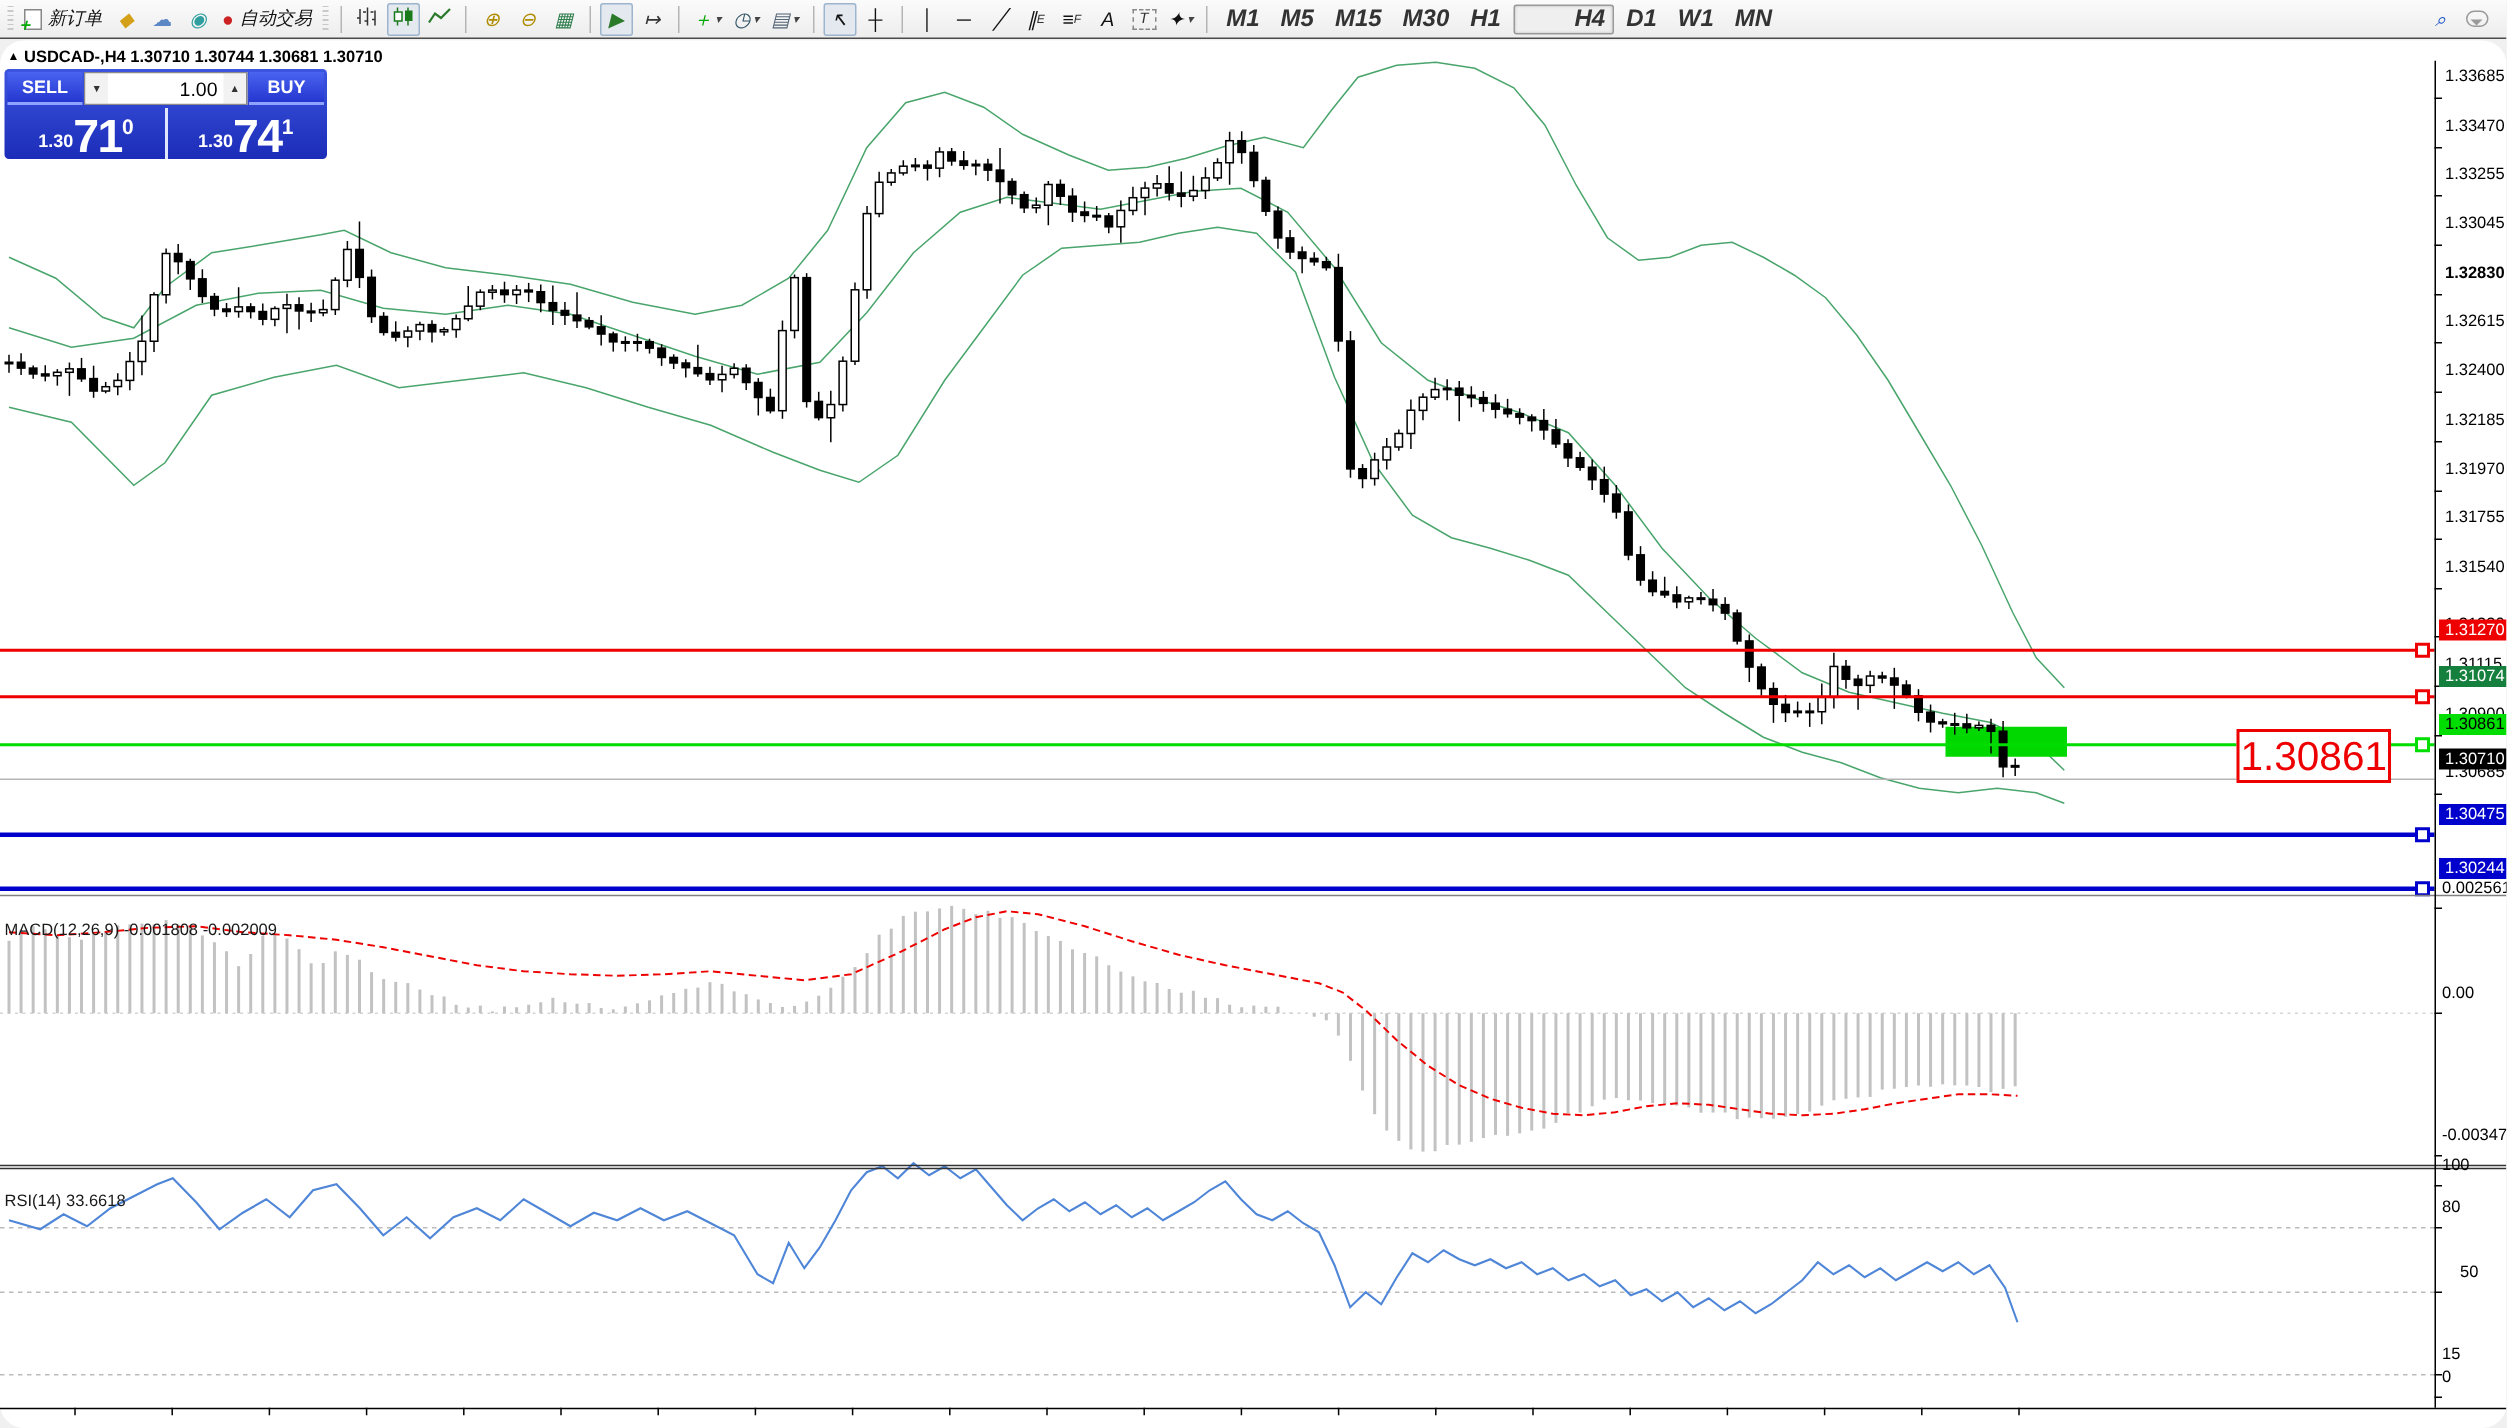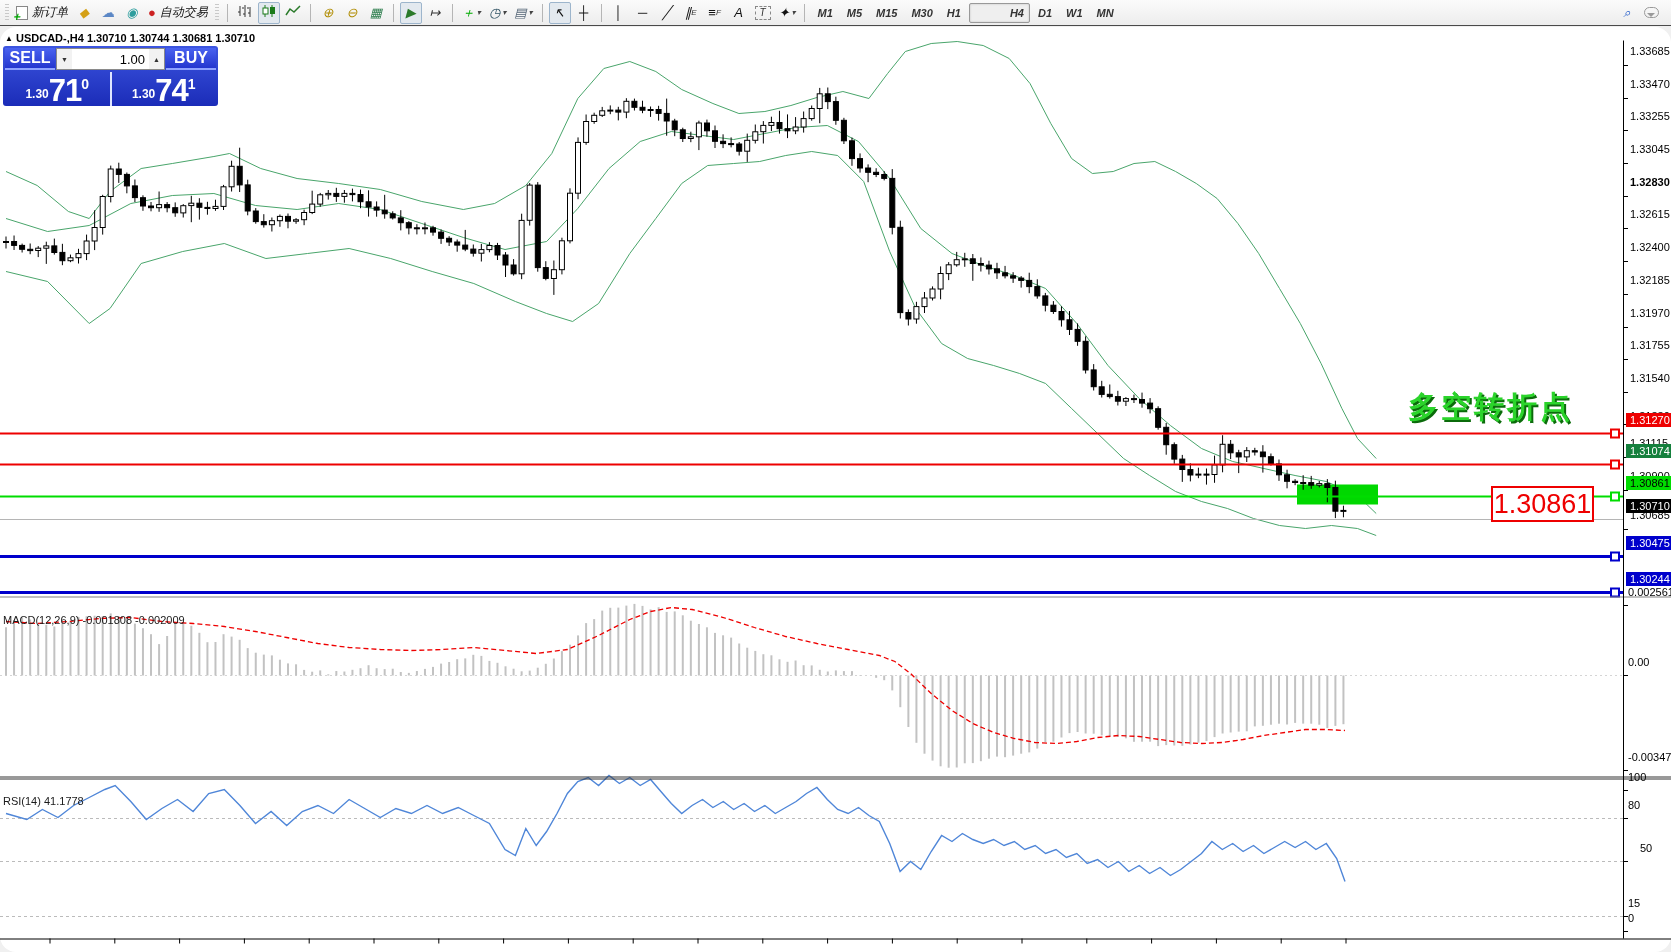--- a/index.html
+++ b/index.html
@@ -13,21 +13,21 @@
     display:flex; align-items:center; padding-left:2px; z-index:40; }
   .tbtn { height:22px; min-width:22px; display:flex; align-items:center; justify-content:center;
     margin:0 1px; border:1px solid transparent; border-radius:2px; font-size:13px; color:#333;
     padding:0 2px; cursor:default;font-style:italic; }
   .tbtn.pressed { background:#e3e9ef; border:1px solid #9db5cc; }
   .tbtn .cap { font-size:12px; color:#111; margin-left:4px; white-space:nowrap; }
   .tsep { width:1px; height:18px; background:#b5b5b5; margin:0 5px; }
   .grip { width:4px; height:18px; margin:0 3px;
     background:repeating-linear-gradient(180deg,#c9c9c9 0 1px,transparent 1px 3px); }
   .caret { font-size:8px; color:#444; margin-left:2px; }
-  .tf { font-size:11px; font-weight:bold; color:#333; padding:0 5px; height:20px; }
+  .tf { font-size:16px; font-weight:bold; color:#333; padding:0 5px; height:20px; }
   .tf.pressed { background:#efefef; border:1px solid #999; box-shadow:inset 0 0 2px #bbb;padding-left:40px; }
   .pagei { width:12px; height:14px; background:#fff; border:1px solid #888; position:relative; }
   .pagei::after { content:"＋"; position:absolute; left:-6px; bottom:-5px; color:#0a0;
     font-size:11px; font-weight:bold; }
   .labelT { width:16px; height:14px; border:1px dashed #888; font-size:10px; color:#333;
     display:flex; align-items:center; justify-content:center; }
   #tb-right { margin-left:auto; display:flex; align-items:center; margin-right:8px; }
   .bubble { width:15px; height:11px; border:1.5px solid #9a9a9a; border-radius:7px; position:relative; }
   .bubble::after { content:""; position:absolute; left:2px; bottom:-4px; width:0; height:0;
     border:4px solid transparent; border-top-color:#9a9a9a; }
@@ -35,21 +35,21 @@
   
   #chartArea { position:absolute; left:0; top:27px; width:1671px; height:925px; background:#fff;border-radius:16px; }
   svg#plot { position:absolute; left:0; top:0; }
   #title { position:absolute; left:5px; top:5px; font-size:11px; font-weight:bold; color:#000; z-index:10; }
   #title .tri { font-size:8px; vertical-align:1px; }
 
   
   #tradePanel { position:absolute; left:3px; top:19px; width:215px; height:60px; z-index:20;
     background:linear-gradient(#3c55e0,#1b2cb8); border-radius:3px; padding:2px; }
   #tpTop { display:flex; height:22px; }
-  .tpBtn { flex:0 0 50px; background:linear-gradient(#4a63f0,#2436cf); color:#fff; font-size:16px;
+  .tpBtn { flex:0 0 50px; background:linear-gradient(#4a63f0,#2436cf); color:#fff; font-size:12px;
     font-weight:bold; display:flex; align-items:center; justify-content:center;
     border-bottom:2px solid #8fa2ff; }
   #tpSpin { flex:1; background:#fff; border:1px solid #8a8a8a; display:flex; align-items:stretch; margin:0 1px; }
   .spinBtn { width:15px; display:flex; align-items:center; justify-content:center;
     font-size:7px; color:#333; background:#f2f2f2; }
   #volVal { flex:1; display:flex; align-items:center; justify-content:flex-end;
     padding-right:4px; font-size:13px; color:#000; background:#fff; }
   #tpPrices { display:flex; height:34px; margin-top:2px; }
   .pxCell { flex:1; display:flex; align-items:flex-end; justify-content:center; color:#fff; padding-bottom:1px; }
   .pxCell + .pxCell { border-left:2px solid #dfe5ff; }
@@ -807,24 +807,23 @@
             <span class="pxBig">74</span>
             <span class="pxSup">1</span>
         </div>
       </div>
     </div>
 
     <div class="paneLab" style="top:587px">
       <span>MACD(12,26,9)</span> <span>-0.001808 -0.002009</span>
     </div>
     <div class="paneLab" style="top:768px">
-      <span>RSI(14)</span> <span>41.1778</span>
+      <span>RSI(14)</span> <span>33.6618</span>
     </div>
 
-    <div id="annot">多空转折点</div>
     <div id="callout">1.30861</div>
 
     <div id="labels">
         <div class="axlab" style="top: 18px;">1.33685</div>
         <div class="axlab" style="top: 51px;">1.33470</div>
         <div class="axlab" style="top: 83px;">1.33255</div>
         <div class="axlab" style="top: 116px;">1.33045</div>
         <div class="axlab" style="top: 149px; font-weight: bold;">1.32830</div>
         <div class="axlab" style="top: 181px;">1.32615</div>
         <div class="axlab" style="top: 214px;">1.32400</div>

